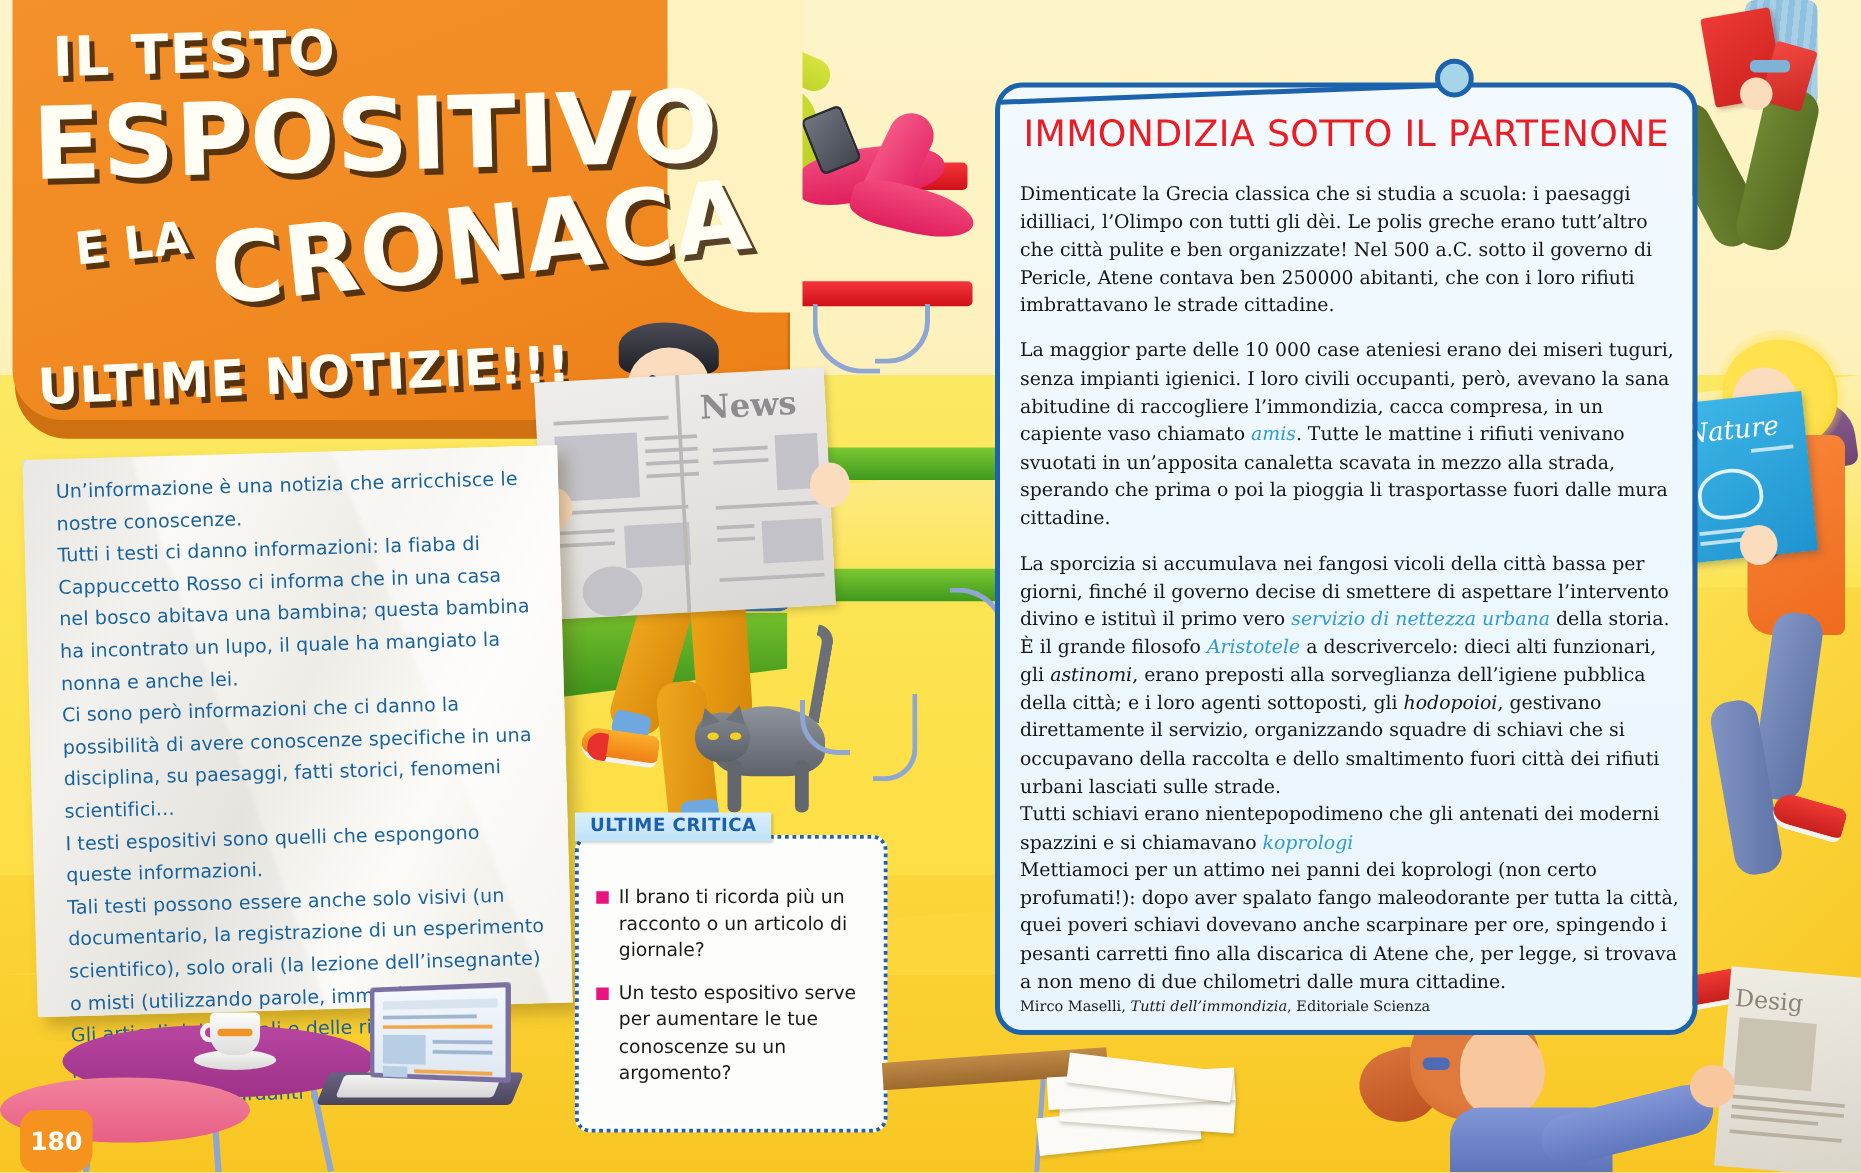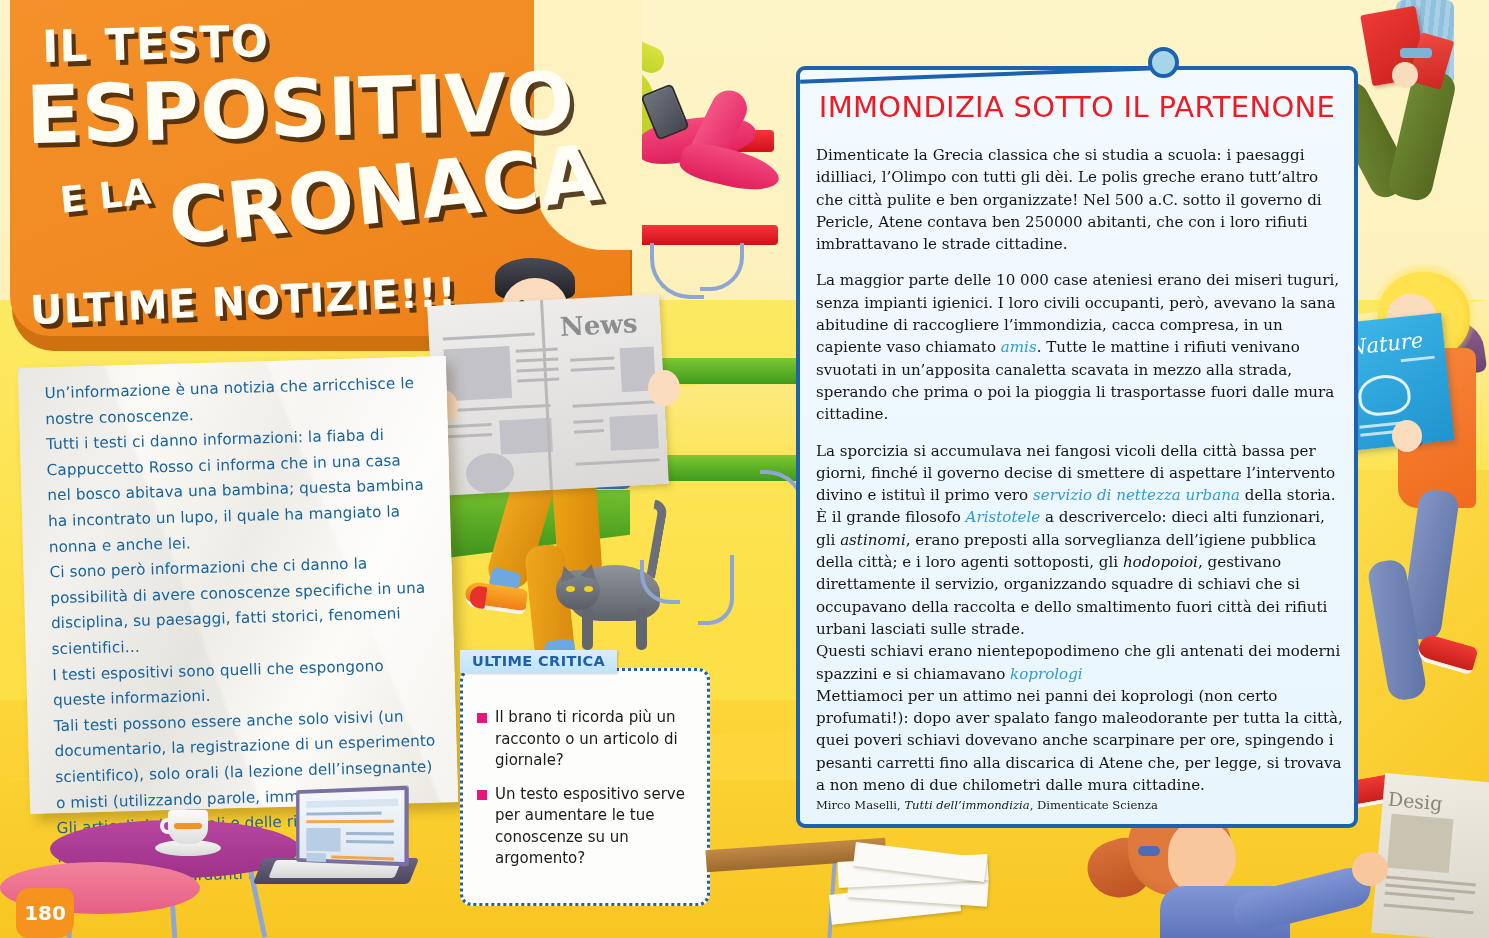--- a/index.html
+++ b/index.html
@@ -156,21 +156,21 @@
   .rb-dot {
     position: absolute; left: 1148px; top: 47px; width: 31px; height: 31px;
     border-radius: 50%; background: #a6d5ea; border: 4px solid #1d62ad;
     z-index: 7;
   }
   .readbox {
     position: absolute; left: 796px; top: 66px;
     width: 562px; height: 762px;
     background: linear-gradient(#f2faff 0%, #eef8fe 40%, #e9f5fd 100%);
     border: 4px solid #1d62ad;
-    border-radius: 9px;
+    border-radius: 22px;
     z-index: 4;
   }
   .readbox-title {
     position: absolute; left: 0; right: 0; top: 20px;
     text-align: center;
     font-family: "DejaVu Sans", sans-serif;
     font-size: 29px; color: #ec1c24;
     letter-spacing: 0.3px;
   }
   .readbox-body {
@@ -732,24 +732,24 @@
 
   <div class="rb-stem"></div>
   <div class="rb-dot"></div>
 
   <div class="readbox">
     <div class="readbox-title">IMMONDIZIA SOTTO IL PARTENONE</div>
     <div class="readbox-body">
       <p>Dimenticate la Grecia classica che si studia a scuola: i paesaggi idilliaci, l’Olimpo con tutti gli dèi. Le polis greche erano tutt’altro che città pulite e ben organizzate! Nel 500 a.C. sotto il governo di Pericle, Atene contava ben 250000 abitanti, che con i loro rifiuti imbrattavano le strade cittadine.</p>
       <p><span>La maggior parte delle 10 000 case ateniesi erano dei miseri tuguri, senza impianti igienici. I loro civili occupanti, però, avevano la sana abitudine di raccogliere l’immondizia, cacca compresa, in un capiente vaso chiamato </span><span class="blue-it">amis</span><span>. Tutte le mattine i rifiuti venivano svuotati in un’apposita canaletta scavata in mezzo alla strada, sperando che prima o poi la pioggia li trasportasse fuori dalle mura cittadine.</span></p>
       <p class="nb"><span>La sporcizia si accumulava nei fangosi vicoli della città bassa per giorni, finché il governo decise di smettere di aspettare l’intervento divino e istituì il primo vero </span><span class="blue-it">servizio di nettezza urbana</span><span> della storia. È il grande filosofo </span><span class="blue-it">Aristotele</span><span> a descrivercelo: dieci alti funzionari, gli </span><span class="bk-it">astinomi</span><span>, erano preposti alla sorveglianza dell’igiene pubblica della città; e i loro agenti sottoposti, gli </span><span class="bk-it">hodopoioi</span><span>, gestivano direttamente il servizio, organizzando squadre di schiavi che si occupavano della raccolta e dello smaltimento fuori città dei rifiuti urbani lasciati sulle strade.</span></p>
-      <p class="nb"><span>Questi schiavi erano nientepopodimeno che gli antenati dei moderni spazzini e si chiamavano </span><span class="blue-it">koprologi</span></p>
+      <p class="nb"><span>Tutti schiavi erano nientepopodimeno che gli antenati dei moderni spazzini e si chiamavano </span><span class="blue-it">koprologi</span></p>
       <p class="nb">Mettiamoci per un attimo nei panni dei koprologi (non certo profumati!): dopo aver spalato fango maleodorante per tutta la città, quei poveri schiavi dovevano anche scarpinare per ore, spingendo i pesanti carretti fino alla discarica di Atene che, per legge, si trovava a non meno di due chilometri dalle mura cittadine.</p>
     </div>
-    <div class="source"><span>Mirco Maselli, </span><i>Tutti dell’immondizia</i><span>, Dimenticate Scienza</span></div>
+    <div class="source"><span>Mirco Maselli, </span><i>Tutti dell’immondizia</i><span>, Editoriale Scienza</span></div>
   </div>
 
   <div class="ill wp-leg2"></div>
   <div class="ill wp-torso"></div>
   <div class="ill wp-leg1"></div>
   <div class="ill wp-book"></div>
   <div class="ill wp-book2"></div>
   <div class="ill wp-cuff"></div>
   <div class="ill wp-hand"></div>
 

